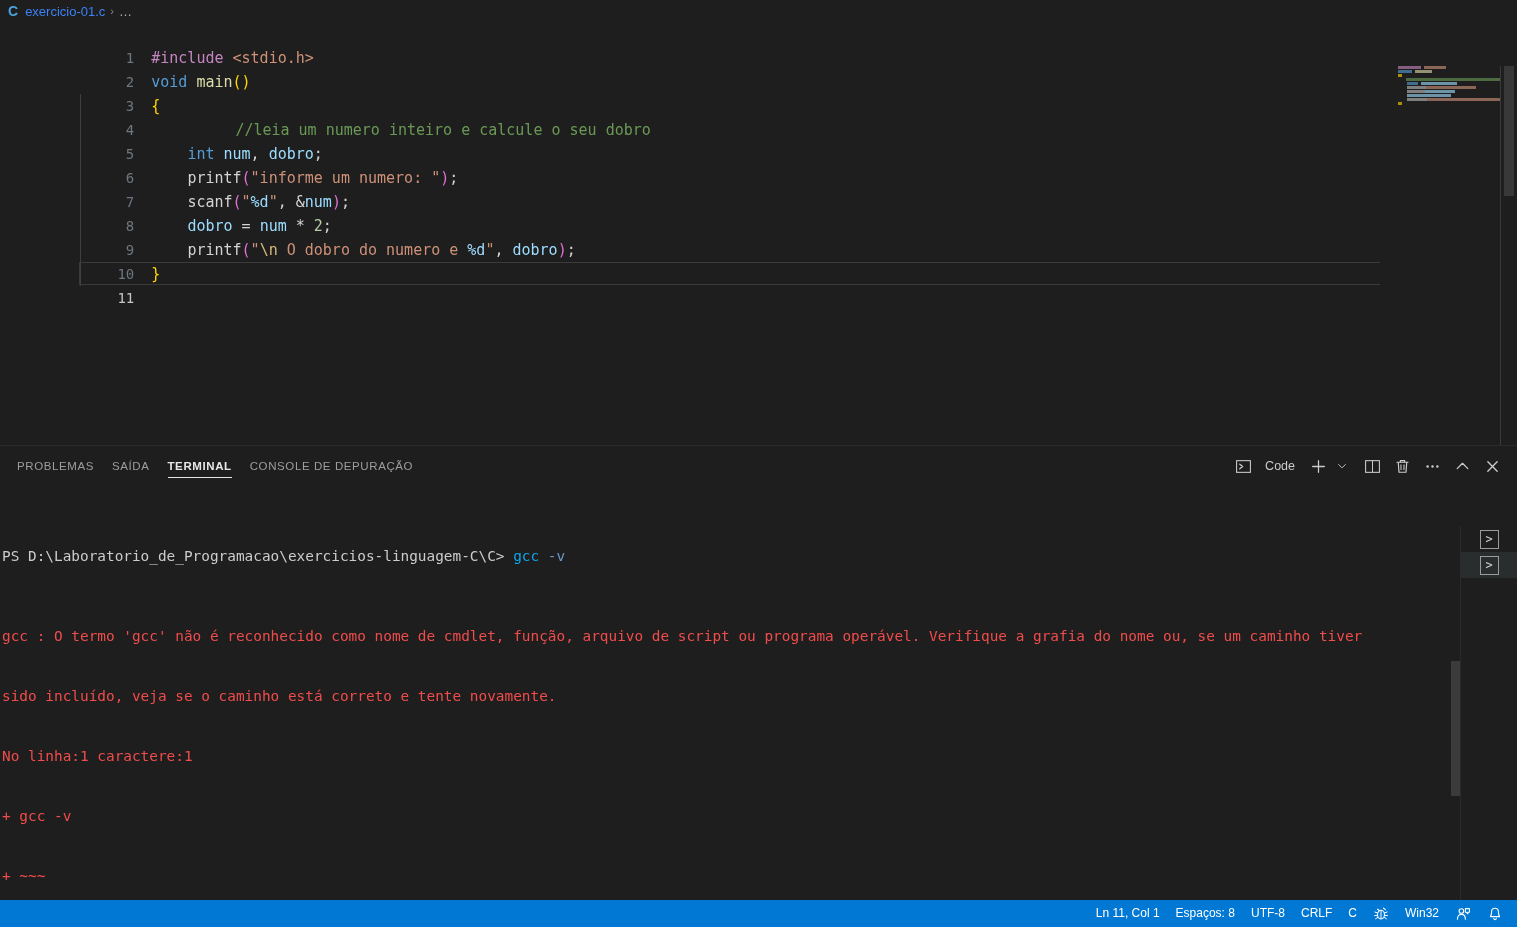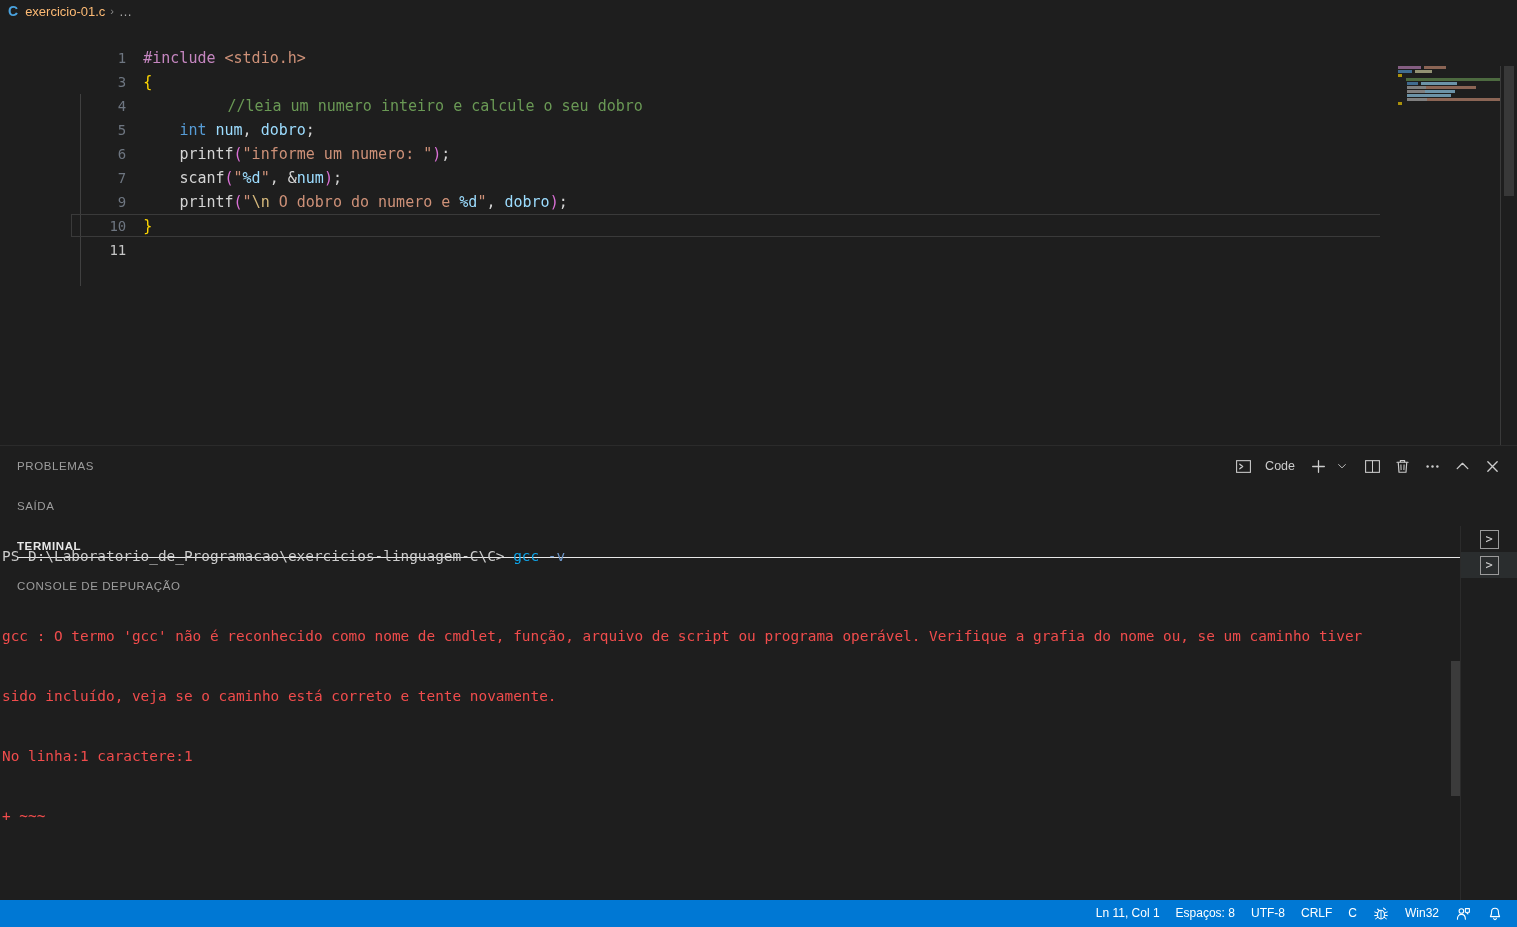--- a/index.html
+++ b/index.html
@@ -13,30 +13,30 @@
 
   
   .breadcrumb{
     position:absolute;left:0;top:0;width:1517px;height:22px;
     background:#1e1e1e;display:flex;align-items:center;
     font-family:"Liberation Sans",sans-serif;font-size:13px;color:#a9a9a9;
     padding-left:8px;box-sizing:border-box;
   }
   .bc-cicon{color:#4aa3df;font-weight:bold;font-size:14px;margin-right:7px;
             font-family:"Liberation Sans",sans-serif;}
-  .bc-file{color:#fdba74;}
+  .bc-file{color:#3b82f6;}
   .bc-sep{color:#8c8c8c;margin:0 5px;font-size:11px;}
   .bc-dots{color:#a9a9a9;letter-spacing:1px;}
 
   
   .editor{
     position:absolute;left:0;top:22px;width:1517px;height:423px;
     background:#1e1e1e;overflow:hidden;
   }
-  .code-area{position:absolute;left:8px;top:0;}
+  .code-area{position:absolute;left:16px;top:0;}
   .line{
     position:relative;height:24px;line-height:24px;
     font-size:15px;white-space:pre;
   }
   .ln{
     display:inline-block;width:46px;text-align:right;
     color:#6e7681;font-size:14px;vertical-align:top;
     font-family:"DejaVu Sans Mono",monospace;
   }
   .lncur{color:#c6c6c6;}
@@ -78,22 +78,22 @@
   .editor-right-border{
     position:absolute;right:16px;top:44px;width:1px;height:401px;background:#3a3a3a;
   }
 
   
   .panel{
     position:absolute;left:0;top:445px;width:1517px;height:455px;background:#1e1e1e;
     border-top:1px solid #2b2b2b;
   }
   .panel-header{
-    position:relative;height:40px;display:flex;
-    padding-left:8px;box-sizing:border-box;flex-direction:column;
+    position:relative;height:40px;display:flex;align-items:center;
+    padding-left:8px;box-sizing:border-box;
   }
   .ptab{
     font-family:"Liberation Sans",sans-serif;font-size:11.5px;letter-spacing:.6px;
     color:#9d9d9d;padding:0 9px;height:40px;line-height:40px;position:relative;cursor:pointer;
   }
   .ptab.active{color:#e7e7e7;font-weight:bold;}
   .ptab.active:after{
     content:"";position:absolute;left:9px;right:9px;bottom:8px;height:1px;background:#e7e7e7;
   }
   .panel-actions{
@@ -169,20 +169,23 @@
   <div class="editor">
 
     <div class="indent" style="top:72px;height:192px;"></div>
 
     <div class="code-area">
 
       <div class="line">
         <span class="ln">1</span><span class="code"><span class="t-pp">#include</span> <span class="t-hdr">&lt;stdio.h&gt;</span></span>
       </div>
 
+      <div class="line">
+        <span class="ln">2</span><span class="code"><span class="t-kw">void</span> <span class="t-fn">main</span><span class="t-br1">()</span></span>
+      </div>
 
       <div class="line">
         <span class="ln">3</span><span class="code"><span class="t-br1">{</span></span>
       </div>
 
       <div class="line">
         <span class="ln">4</span><span class="code">    <span class="t-cmt">//leia um numero inteiro e calcule o seu dobro</span></span>
       </div>
 
       <div class="line">
@@ -190,20 +193,23 @@
       </div>
 
       <div class="line">
         <span class="ln">6</span><span class="code">    <span class="t-pl">printf</span><span class="t-br2">(</span><span class="t-str">"informe um numero: "</span><span class="t-br2">)</span><span class="t-pl">;</span></span>
       </div>
 
       <div class="line">
         <span class="ln">7</span><span class="code">    <span class="t-pl">scanf</span><span class="t-br2">(</span><span class="t-str">"</span><span class="t-fmt">%d</span><span class="t-str">"</span><span class="t-pl">, &amp;</span><span class="t-var">num</span><span class="t-br2">)</span><span class="t-pl">;</span></span>
       </div>
 
+      <div class="line">
+        <span class="ln">8</span><span class="code">    <span class="t-var">dobro</span> <span class="t-pl">=</span> <span class="t-var">num</span> <span class="t-pl">*</span> <span class="t-num">2</span><span class="t-pl">;</span></span>
+      </div>
 
       <div class="line">
         <span class="ln">9</span><span class="code">    <span class="t-pl">printf</span><span class="t-br2">(</span><span class="t-str">"</span><span class="t-esc">\n</span><span class="t-str"> O dobro do numero e </span><span class="t-fmt">%d</span><span class="t-str">"</span><span class="t-pl">,</span> <span class="t-var">dobro</span><span class="t-br2">)</span><span class="t-pl">;</span></span>
       </div>
 
       <div class="line">
         <span class="ln">10</span><span class="code"><span class="t-br1">}</span></span>
       </div>
 
       <div class="line">
@@ -329,20 +335,21 @@
     </div>
 
     <div class="terminal">
       <div class="term-body">
 
         <div class="tl"><span class="c-def">PS D:\Laboratorio_de_Programacao\exercicios-linguagem-C\C&gt;</span><span class="c-def"> </span><span class="c-yel">gcc</span><span class="c-def"> </span><span class="c-blu">-v</span></div>
 
         <div class="tl c-err">gcc : O termo 'gcc' não é reconhecido como nome de cmdlet, função, arquivo de script ou programa operável. Verifique a grafia do nome ou, se um caminho tiver</div>
         <div class="tl c-err">sido incluído, veja se o caminho está correto e tente novamente.</div>
         <div class="tl c-err">No linha:1 caractere:1</div>
+        <div class="tl c-err">+ gcc -v</div>
         <div class="tl c-err">+ ~~~</div>
         
         
 
         
 
         
 
         
 

